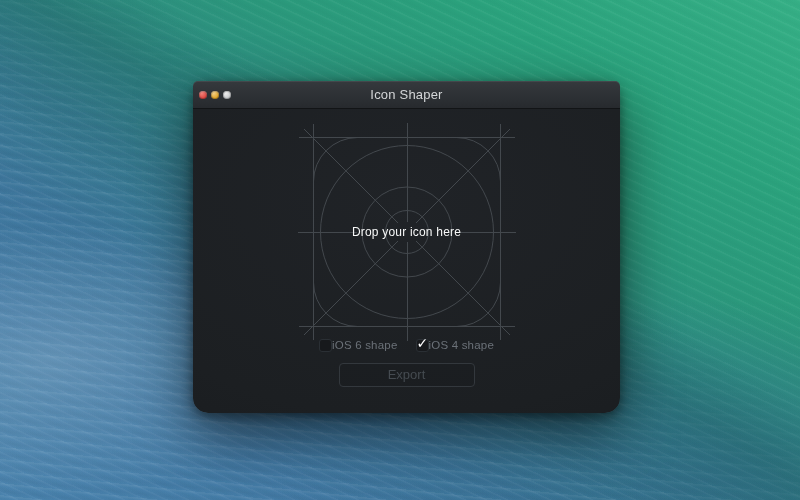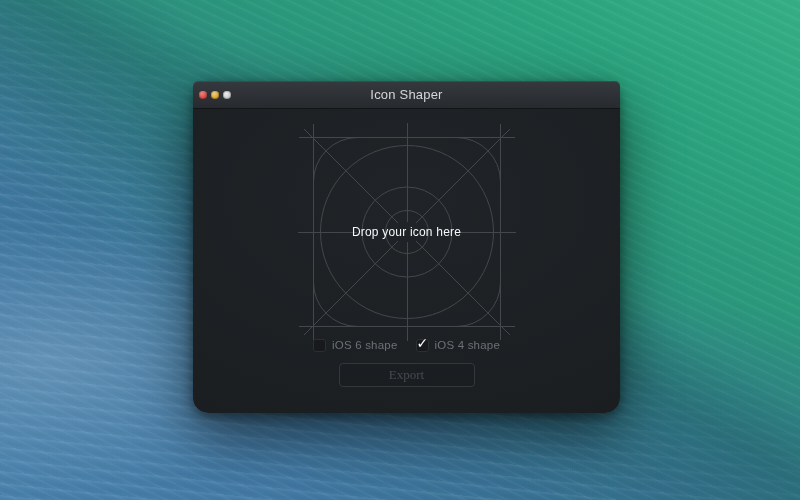--- a/index.html
+++ b/index.html
@@ -87,37 +87,37 @@
   .drop-label {
     position: absolute; left: 50%; top: 123px; transform: translate(-50%, -50%);
     font-size: 12px; color: #f7f8f8; letter-spacing: .2px; white-space: nowrap;
   }
 
   
   .options-row {
     position: absolute; left: 0; right: 0; top: 229px; height: 14px;
     display: flex; justify-content: center; align-items: center; gap: 18px;
   }
-  .option { display: flex; align-items: center; gap: 6px; cursor: default; }
+  .option { display: flex; align-items: center; cursor: default; }
   .checkbox {
     position: relative; width: 13px; height: 13px; border-radius: 3px;
     background: #17191c; border: 1px solid #2a2f34;
   }
   .checkbox .checkmark {
     position: absolute; left: 0px; top: -4px;
     font-size: 14px; font-weight: bold; color: #ffffff; line-height: 14px;
   }
   .option-label { font-size: 11.5px; color: #6b7178; letter-spacing: .2px; }
 
   
   .export-button {
     position: absolute; left: 50%; top: 254px; transform: translateX(-50%);
     width: 136px; height: 24px; border-radius: 4px;
     border: 1px solid #33383d; background: rgba(0,0,0,0.05);
-    font-family: Liberation Serif, serif;
+    font-family: Liberation Sans, sans-serif;
     font-size: 13px; color: #454b51; text-align: center; line-height: 22px;
   }
 </style>
 </head>
 <body>
 
 <div class="wallpaper">
   <div class="streaks-green"></div>
   <div class="crest-band"></div>
   <div class="streaks-blue"></div>

